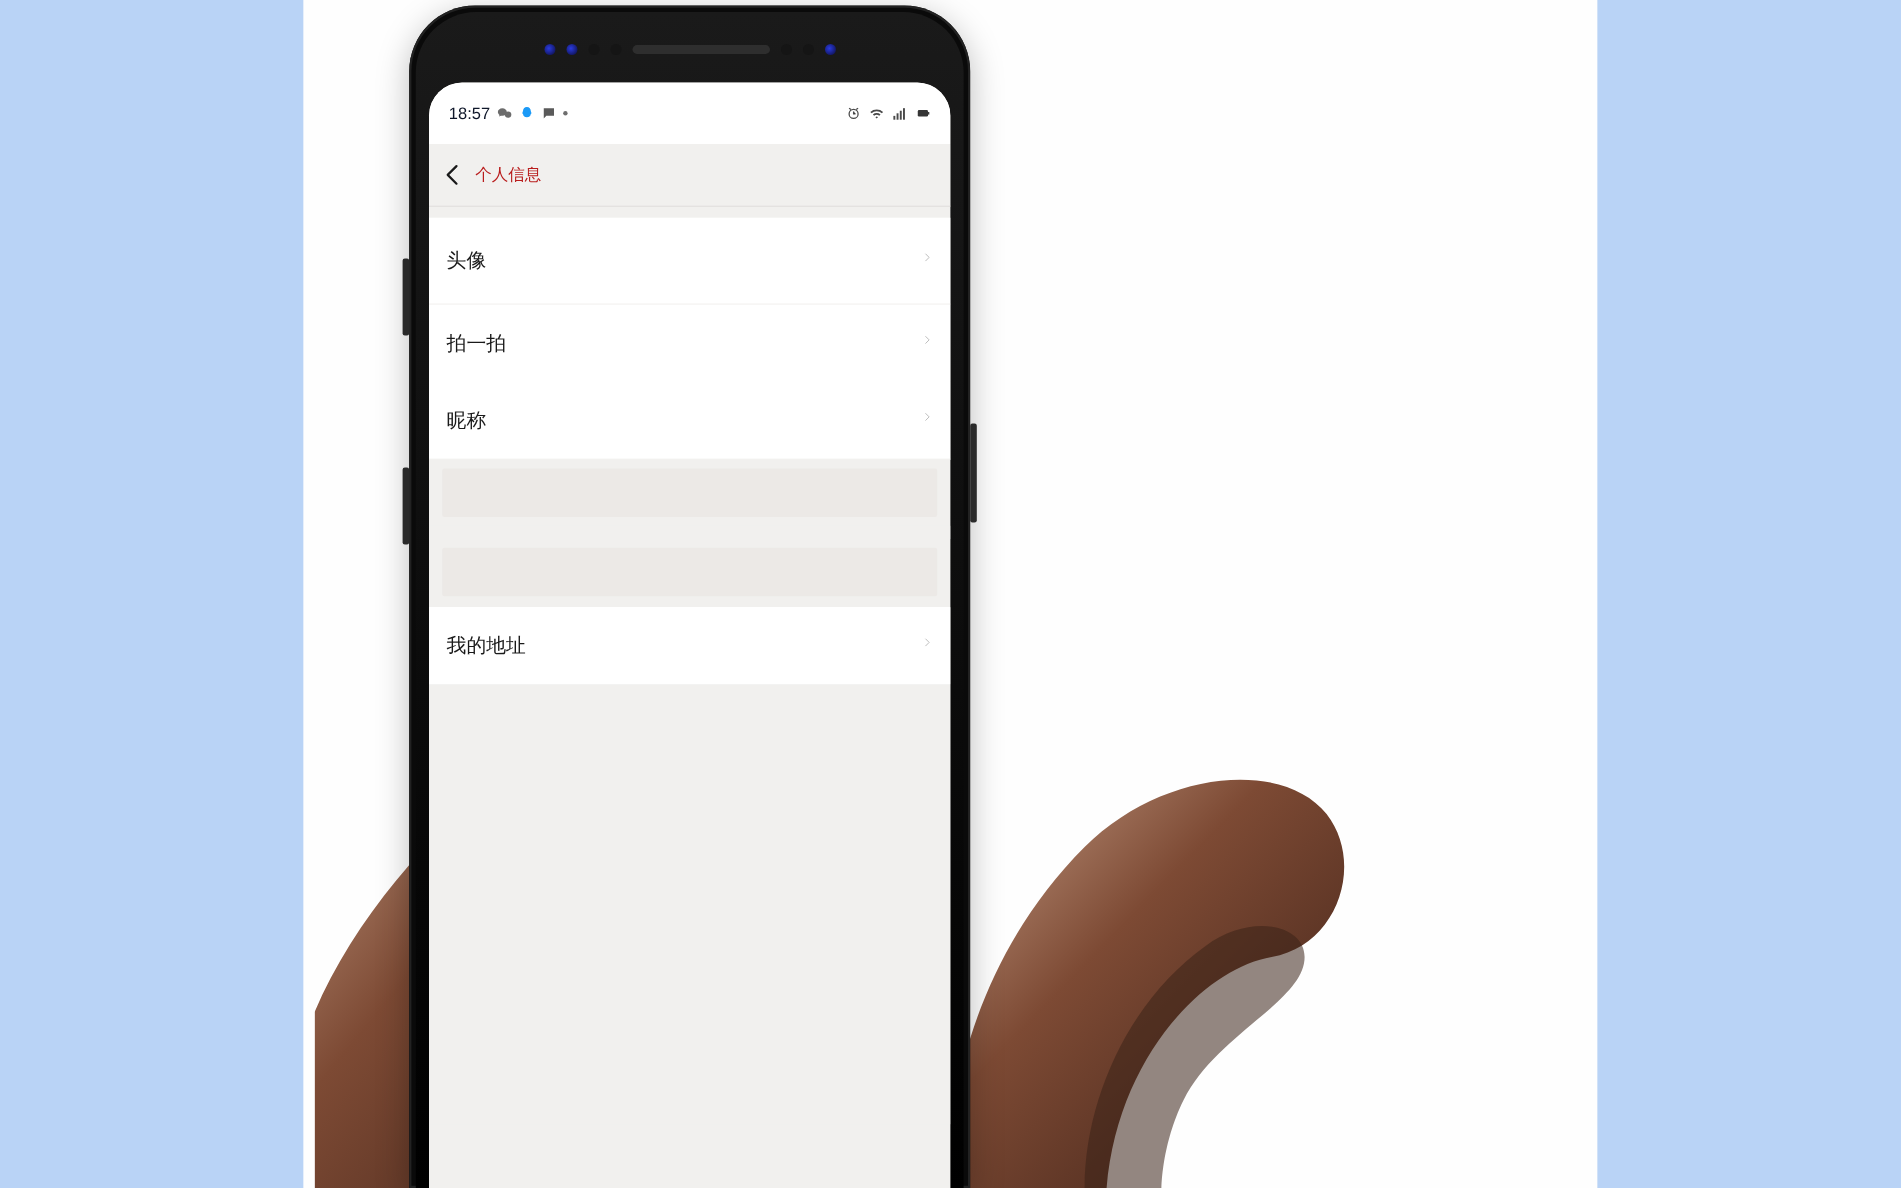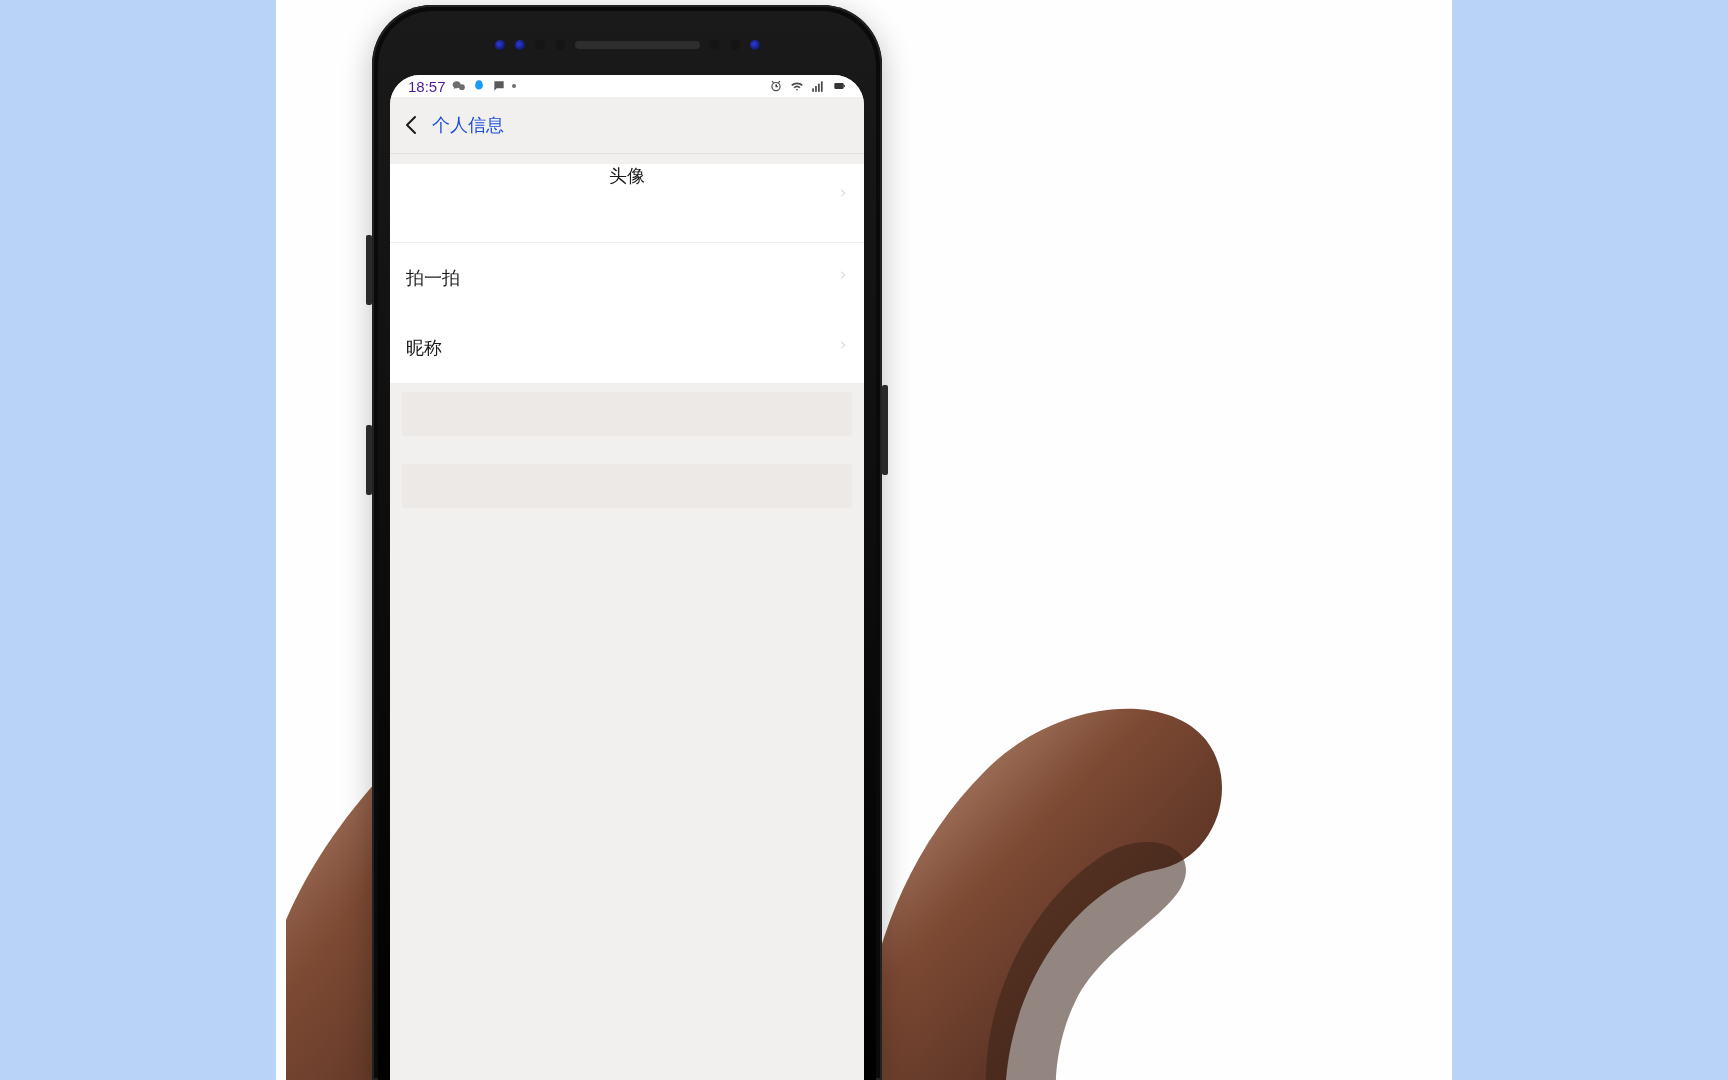--- a/index.html
+++ b/index.html
@@ -86,27 +86,27 @@
   .screen {
     position: absolute;
     left: 18px; right: 18px; top: 70px; bottom: 0;
     background: #f1f0ee;
     border-radius: 30px 30px 0 0;
     overflow: hidden;
   }
 
   
   .status-bar {
-    height: 22px;
+    height: 56px;
     background: #fff;
     display: flex;
     align-items: center;
     padding: 0 18px;
     font-size: 15px;
-    color: #4c1d95;
+    color: #0f172a;
     border-top-left-radius: 30px;
     border-top-right-radius: 30px;
   }
   .status-left { display:flex; align-items:center; gap:6px; }
   .status-right { margin-left:auto; display:flex; align-items:center; gap:7px; }
   .mini-icon { width:14px; height:14px; }
   .mini-icon svg { width:100%; height:100%; display:block; }
   .status-dot { width:4px; height:4px; border-radius:50%; background:#6e6e6e; }
 
   
@@ -117,41 +117,41 @@
     align-items: center;
     padding: 0 10px;
     border-bottom: 1px solid #e0dfdd;
   }
   .back-icon {
     width: 24px; height: 24px;
     margin-right: 8px;
     display:flex; align-items:center; justify-content:center;
   }
   .nav-title {
-    font-size: 18px;
-    color: #1d4ed8;
+    font-size: 15px;
+    color: #b91c1c;
     font-weight: 500;
   }
 
   
   .list-section {
     margin-top: 10px;
     background: #fff;
   }
   .list-section.flush { margin-top: 0; }
   .list-item {
     display: flex;
     align-items: center;
     height: 70px;
     padding: 0 16px;
     background: #fff;
     border-bottom: 1px solid #efeeec;
     position: relative;
   }
-  .list-item.tall { height: 78px; flex-direction: column; }
+  .list-item.tall { height: 78px; }
   .list-item.last { border-bottom: none; }
   .item-label {
     font-size: 18px;
     color: #1a1a1a;
   }
   .chevron {
     margin-left: auto;
     width: 10px; height: 16px;
     color: #b7b7b7;
   }
@@ -309,20 +309,30 @@
                 </svg>
             </span>
           </div>
         </div>
 
         <div class="mask-row"></div>
         <div class="mask-gap"></div>
         <div class="mask-row"></div>
 
 
+        <div class="list-section">
+          <div class="list-item last">
+            <span class="item-label">我的地址</span>
+            <span class="chevron">
+              <svg viewBox="0 0 24 24">
+                  <path d="M8 4l8 8-8 8" fill="none" stroke="currentColor" stroke-width="2"></path>
+                </svg>
+            </span>
+          </div>
+        </div>
 
         <div class="filler"></div>
 
       </div>
     </div>
 
   </div>
 
   <div class="side-bar"></div>
 </div>

